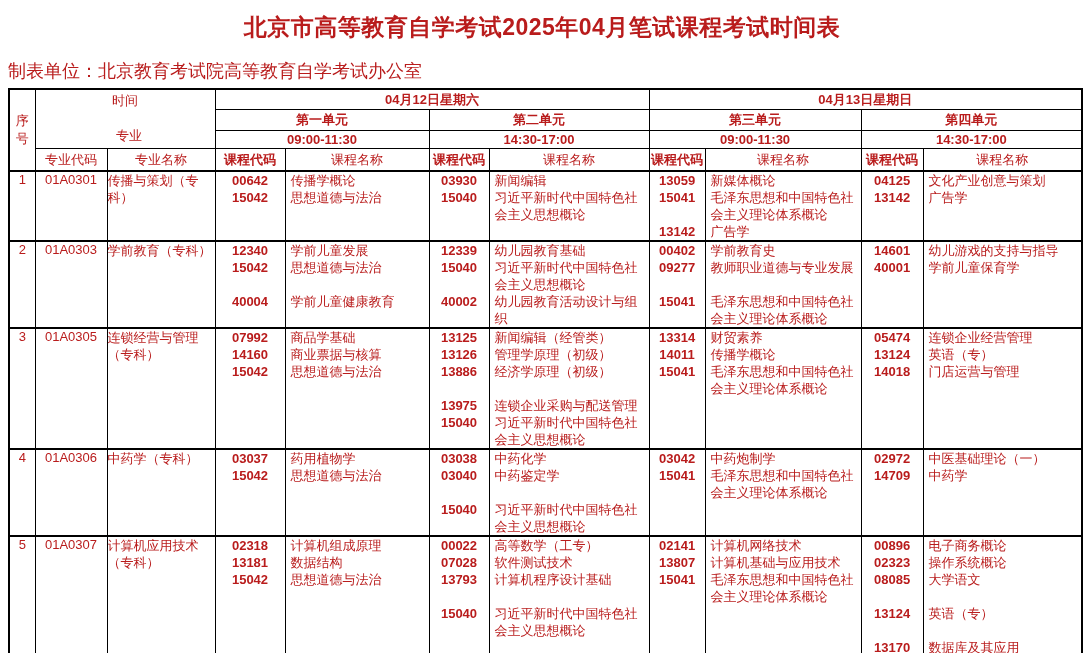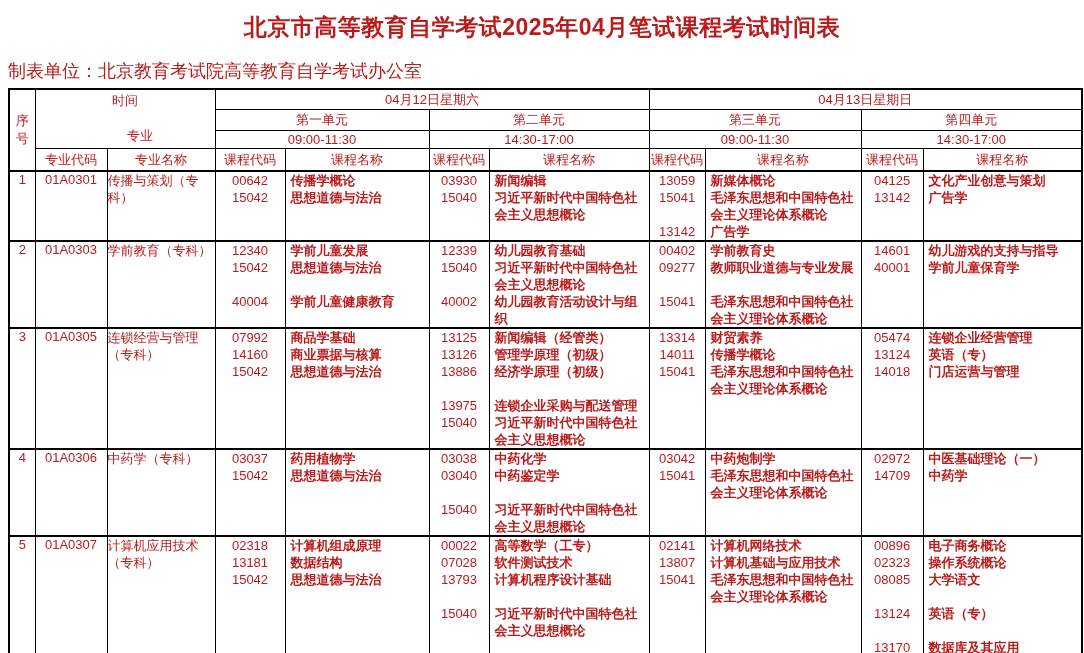--- a/index.html
+++ b/index.html
@@ -31,41 +31,41 @@
     width:1073px;
   }
   table.sched td{
     border:1px solid #000;
     padding:0;
     font-size:13px;
     vertical-align:middle;
     overflow:hidden;
   }
   
-  td.thL{border-left-width:2px;}
+  td.thL{border-left-width:2px;font-weight:bold;}
   
   tbody.data td{border-top-width:2px;}
 
   
   tr.h-dates td{height:19px;}
   tr.h-units td{height:20px;}
   tr.h-times td{height:17px;}
   tr.h-labels td{height:21px;}
   .c{text-align:center;}
   td.time-major{position:relative;}
   .tm-top{position:absolute;top:2px;left:0;width:100%;text-align:center;font-family:Liberation Mono, monospace;}
-  .tm-bottom{position:absolute;bottom:3px;left:15px;width:100%;text-align:center;}
+  .tm-bottom{position:absolute;bottom:3px;left:4px;width:100%;text-align:center;}
 
   
   tbody.data td{vertical-align:top;}
   td.idx, td.mcode{vertical-align:middle;text-align:center;}
   td.mname{vertical-align:middle;padding-left:5px;}
   td.mname .mline{height:17px;line-height:17px;white-space:nowrap;}
   td.ccol{padding:2px 0;}
-  td.ncol{padding:2px 0;font-weight:bold;}
+  td.ncol{padding:2px 0;}
   .line{height:17px;line-height:17px;white-space:nowrap;}
   td.ccol .line{text-align:center;}
   td.ncol .line{padding-left:5px;}
 </style>
 </head>
 <body>
 
 <div class="page">
   <h1 class="title">北京市高等教育自学考试2025年04月笔试课程考试时间表</h1>
   <div class="subtitle">制表单位：北京教育考试院高等教育自学考试办公室</div>

